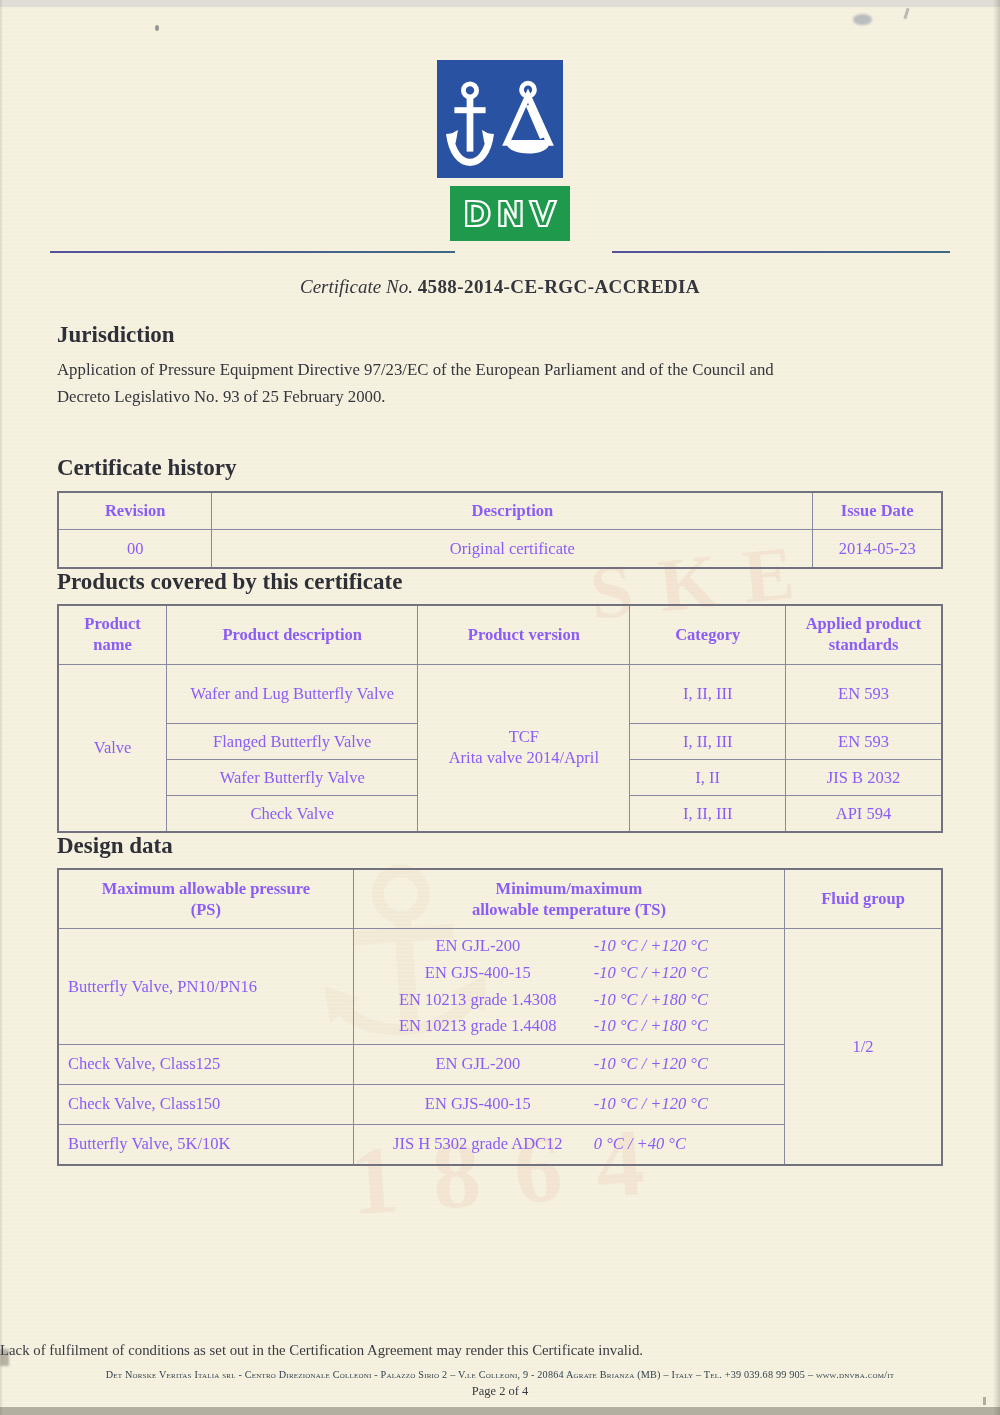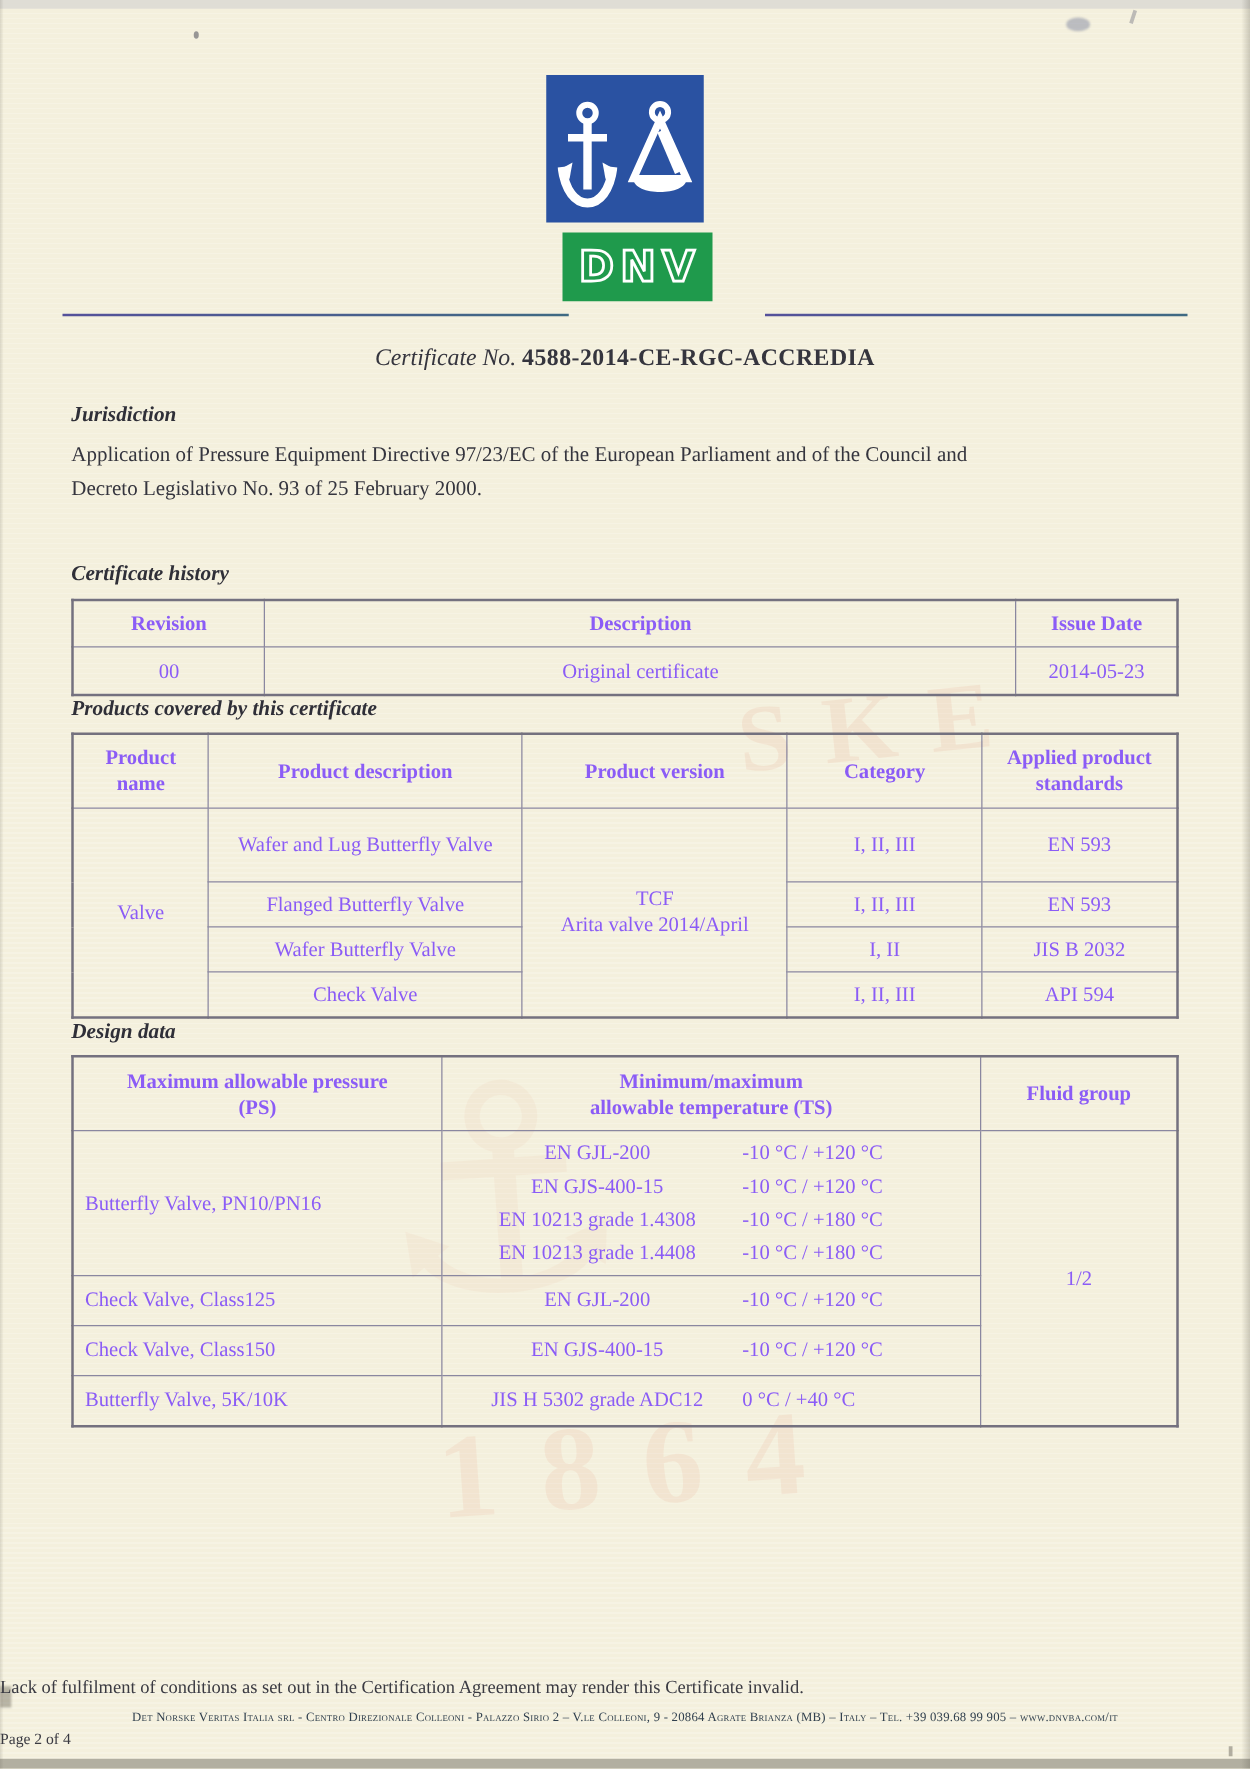--- a/index.html
+++ b/index.html
@@ -34,21 +34,21 @@
   
   .rule{position:absolute;top:251px;height:2px;background:linear-gradient(to right,#55519a,#3f6a82);}
   .rule-left{left:50px;width:405px;}
   .rule-right{left:612px;width:338px;}
 
   .cert-line{position:absolute;top:276px;left:0;width:100%;text-align:center;font-size:19px;}
   .cert-line .lbl{font-style:italic;}
   .cert-line .num{font-weight:bold;letter-spacing:.4px;}
 
   .content{position:absolute;left:57px;top:322px;width:886px;}
-  h2.section{font-size:17px;font-weight:bold;margin:0;color:#2f2f38;font-style:italic;}
+  h2.section{font-size:23px;font-weight:bold;margin:0;color:#2f2f38;}
   .juris-body{font-size:16.8px;line-height:1.58;margin-top:9px;}
 
   table{border-collapse:collapse;width:100%;table-layout:fixed;}
   table, td, th{border:1px solid #8a87a0;}
   table{border:2px solid #74717f;}
   td, th{font-size:16.5px;text-align:center;vertical-align:middle;padding:3px 6px;
     font-family:"Liberation Serif", serif;color:#8b5cf6;overflow:hidden;}
   th{font-weight:bold;}
 
   .tbl-history{margin-top:10px;}
@@ -61,40 +61,40 @@
   .row-tall td{height:52px;line-height:1.25;}
   .row-std td{height:29px;}
 
   .sect-design{margin-top:50px;}
   .tbl-design{margin-top:9px;}
   .tbl-design th{height:52px;line-height:1.3;}
   .cell-left{text-align:left;padding-left:9px;}
   .temp-cell{padding:4px 8px;}
   .temp-row{display:flex;line-height:1.62;}
   .temp-row .mat{width:56%;text-align:center;}
-  .temp-row .tmp{flex:1;text-align:left;}
+  .temp-row .tmp{flex:1;text-align:left;font-style:italic;}
   .row-design td{height:31px;}
   .row-design-tall td{vertical-align:middle;}
 
   
   .wm{position:absolute;color:#e0795c;pointer-events:none;font-weight:bold;}
   .wm-ske{top:538px;left:590px;font-size:76px;letter-spacing:26px;opacity:.10;transform:rotate(-6deg);}
   .wm-anchor{top:820px;left:300px;font-size:230px;opacity:.05;transform:rotate(-4deg);font-family:"DejaVu Sans",sans-serif;}
   .wm-1864{top:1115px;left:350px;font-size:96px;letter-spacing:34px;opacity:.09;transform:rotate(-4deg);}
   .speck1{position:absolute;left:155px;top:25px;width:4px;height:6px;background:rgba(75,75,88,.55);border-radius:50%;}
   .smudge1{position:absolute;left:853px;top:14px;width:19px;height:11px;background:rgba(130,135,162,.5);border-radius:50%;filter:blur(1px);}
   .smudge2{position:absolute;left:905px;top:8px;width:3px;height:11px;background:rgba(120,120,132,.45);transform:rotate(18deg);}
   .corner-smudge{position:absolute;left:0;top:1349px;width:9px;height:17px;background:rgba(92,87,76,.4);filter:blur(1px);}
   .speck-br{position:absolute;left:983px;top:1397px;width:3px;height:8px;background:rgba(110,106,96,.5);}
 
   
   .foot-notice{position:absolute;top:1342px;left:0;width:100%;font-size:14.8px;color:#3a3a42;}
   .foot-address{position:absolute;top:1369px;left:0;width:100%;text-align:center;font-size:10.2px;
     font-variant-caps:small-caps;letter-spacing:.2px;color:#31404e;}
-  .foot-page{position:absolute;top:1384px;left:0;width:100%;text-align:left;font-size:12.5px;color:#3a3a42;}
+  .foot-page{position:absolute;top:1384px;left:0;width:100%;text-align:center;font-size:12.5px;color:#3a3a42;}
 </style>
 </head>
 <body>
 
 <div class="paper-texture"></div>
 <div class="edge-top"></div>
 <div class="edge-bottom"></div>
 <div class="edge-right"></div>
 <div class="edge-left"></div>
 

